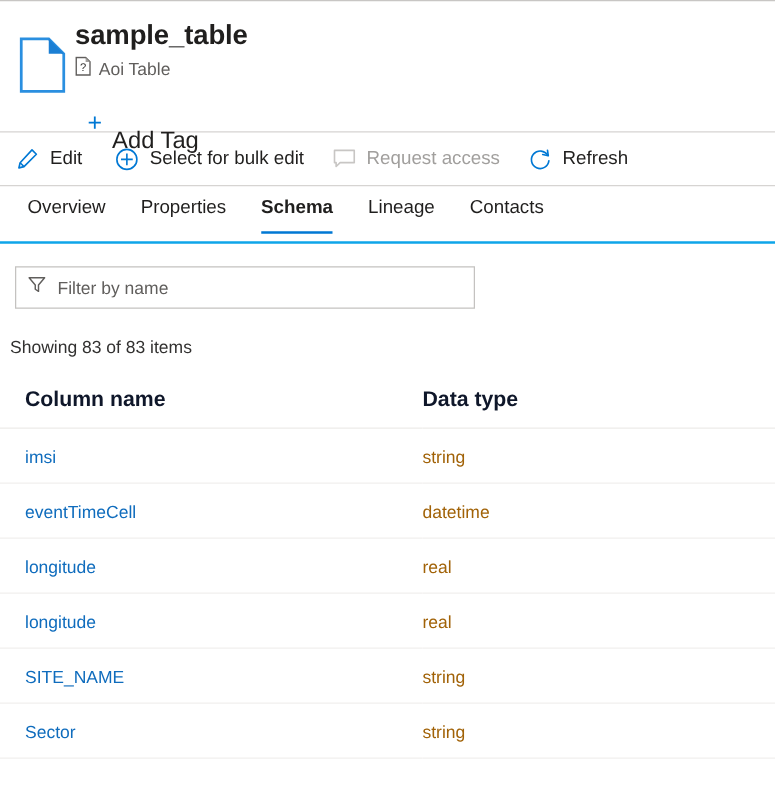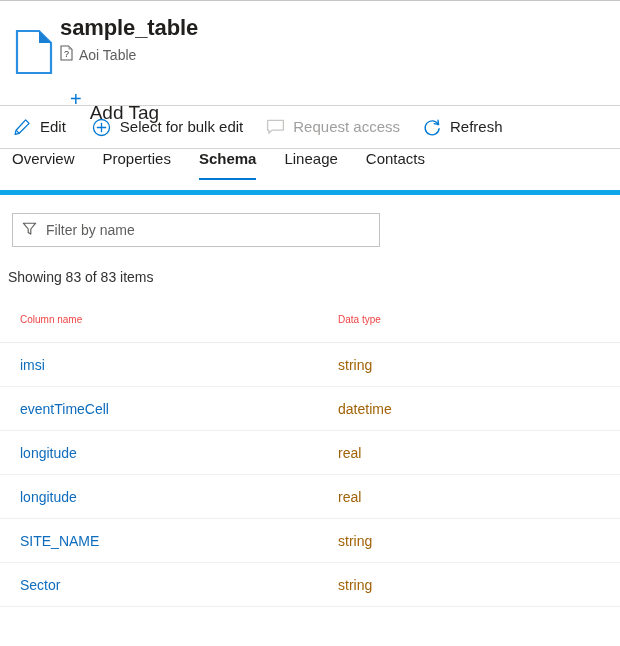--- a/index.html
+++ b/index.html
@@ -110,24 +110,24 @@
     color: #201f1e;
     line-height: 20px;
   }
   .cmd.disabled { cursor: default; }
   .cmd.disabled .cmd-label { color: #a19f9d; }
   .cmd-icon { display: flex; align-items: center; justify-content: center; width: 20px; height: 20px; }
 
   
   .tabbar {
     display: flex;
-    align-items: flex-start;
+    align-items: center;
     height: 46px;
-    padding-left: 8px;
-    border-bottom: 5px solid #0ea5e9;
+    padding-left: 18px;
+    border-bottom: 2px solid #0ea5e9;
     gap: 0;
   }
   .tab {
     position: relative;
     font-size: 15px;
     color: #201f1e;
     line-height: 20px;
     padding: 0 14px 11px 14px;
     cursor: pointer;
     white-space: nowrap;
@@ -179,23 +179,23 @@
 
   
   .schema-table {
     margin-top: 24px;
     width: 100%;
     border-collapse: collapse;
     table-layout: fixed;
   }
   .schema-table th {
     text-align: left;
-    font-size: 10px;
-    font-weight: 400;
-    color: #ef4444;
+    font-size: 17px;
+    font-weight: 700;
+    color: #0f172a;
     padding: 0 0 13px 0;
     line-height: 18px;
   }
   .schema-table thead tr { border-bottom: 1px solid #edebe9; }
   .schema-table td {
     padding: 13px 0 12px 0;
     font-size: 14px;
     line-height: 18px;
     vertical-align: middle;
   }

